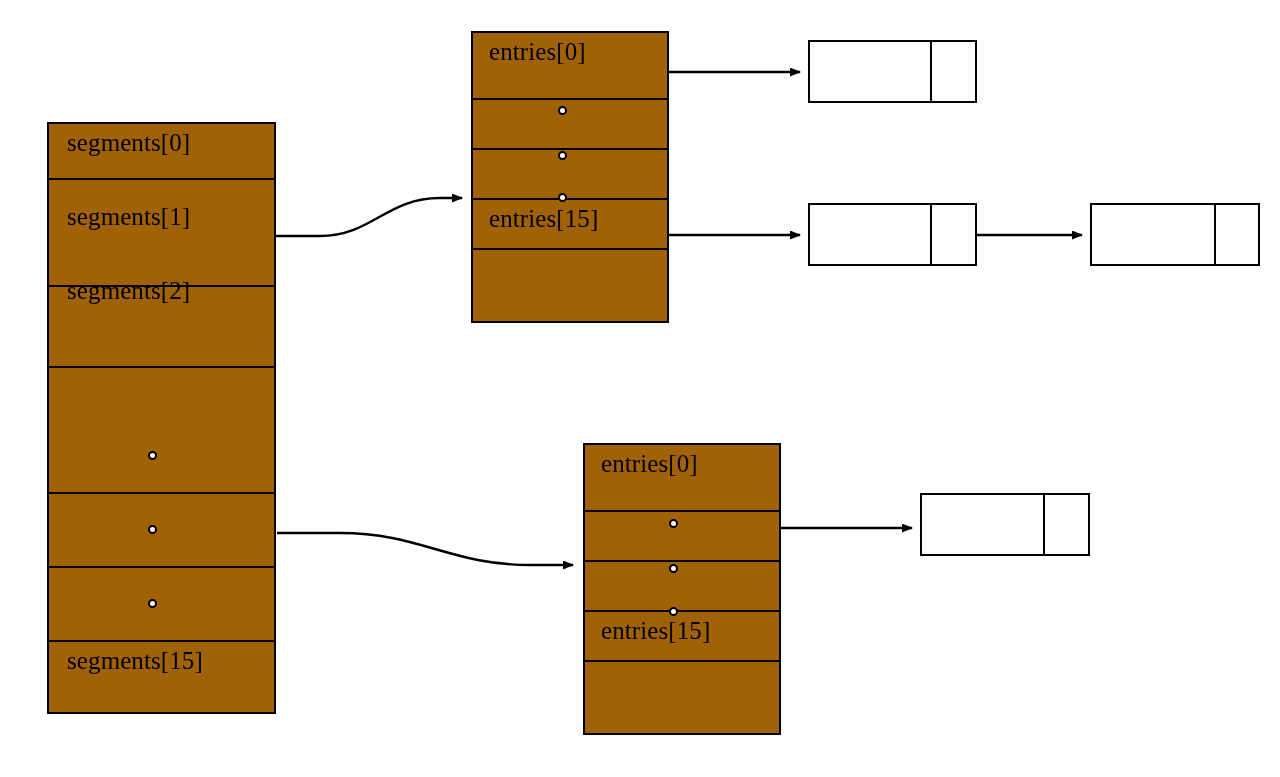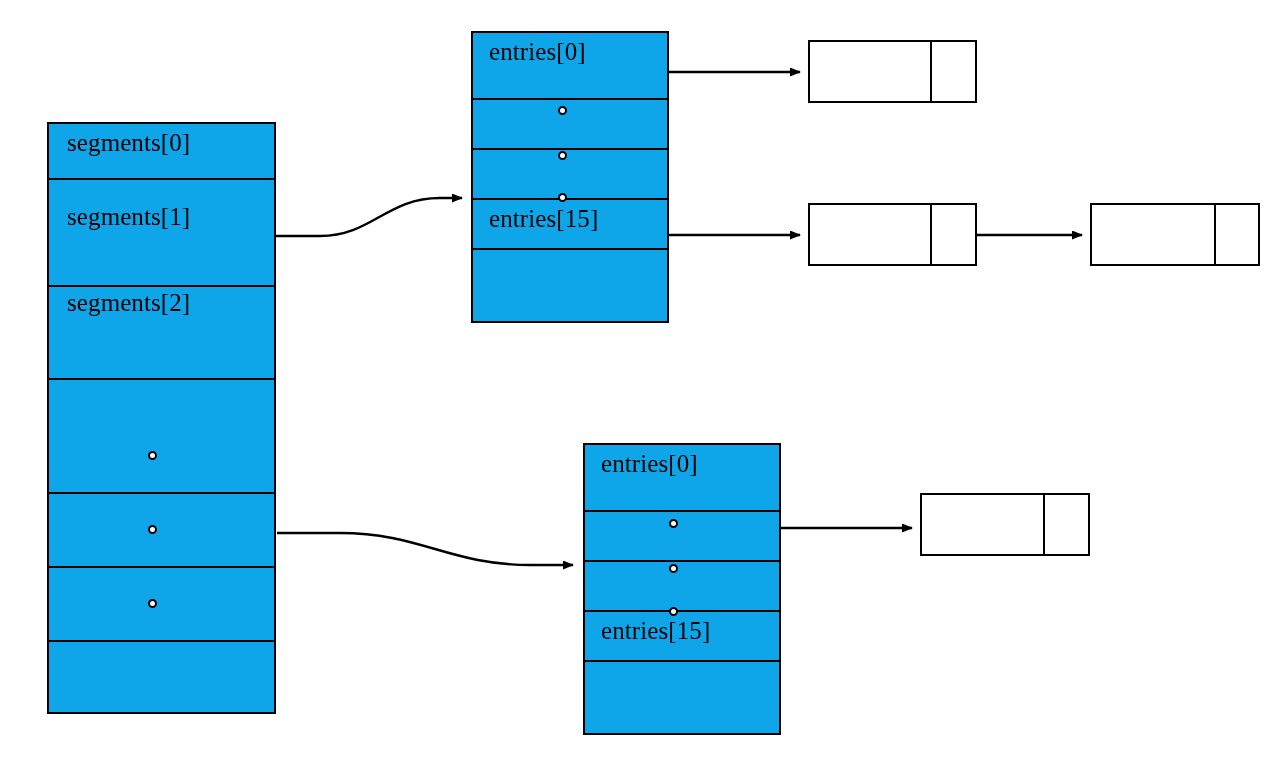--- a/index.html
+++ b/index.html
@@ -28,21 +28,21 @@
     left: 0;
     top: 0;
     width: 1280px;
     height: 777px;
     pointer-events: none;
   }
   .table-box {
     position: absolute;
     box-sizing: border-box;
     border: 2px solid #000000;
-    background: #0ea5e9;
+    background: #a16207;
     padding-left: 8px;
   }
   .cell {
     position: absolute;
     left: 0;
     box-sizing: border-box;
     width: 100%;
     border-bottom: 2px solid #000000;
     background: transparent;
   }
@@ -105,31 +105,34 @@
       </g>
   </svg>
 
   <div class="table-box" id="segments-table" style="left: 47px; top: 122px; width: 229px; height: 592px;">
       <div class="cell" style="top: 0px; height: 56px;">
         <span class="cell-label">segments[0]</span>
       </div>
       <div class="cell" style="top: 74px; height: 89px;">
         <span class="cell-label">segments[1]</span>
       </div>
-      <div class="cell" style="top: 160px; height: 96px;">
+      <div class="cell" style="top: 148px; height: 96px;">
         <span class="cell-label">segments[2]</span>
       </div>
       <div class="cell" style="top: 296px; height: 74px;">
         <span class="dot" style="left: 98.5px; top: 31px;"></span>
       </div>
       <div class="cell" style="top: 370px; height: 74px;">
         <span class="dot" style="left: 98.5px; top: 31px;"></span>
       </div>
       <div class="cell" style="top: 444px; height: 74px;">
         <span class="dot" style="left: 98.5px; top: 31px;"></span>
+      </div>
+      <div class="cell last" style="top: 518px; height: 74px;">
+        <span class="cell-label">segments[15]</span>
       </div>
     </div>
 
   <div class="table-box" id="entries-table-top" style="left: 471px; top: 31px; width: 198px; height: 292px;">
       <div class="cell" style="top: 0px; height: 67px;">
         <span class="cell-label indent-sm">entries[0]</span>
       </div>
       <div class="cell" style="top: 67px; height: 50px;"></div>
       <div class="cell" style="top: 117px; height: 50px;"></div>
       <div class="cell" style="top: 167px; height: 50px;">

